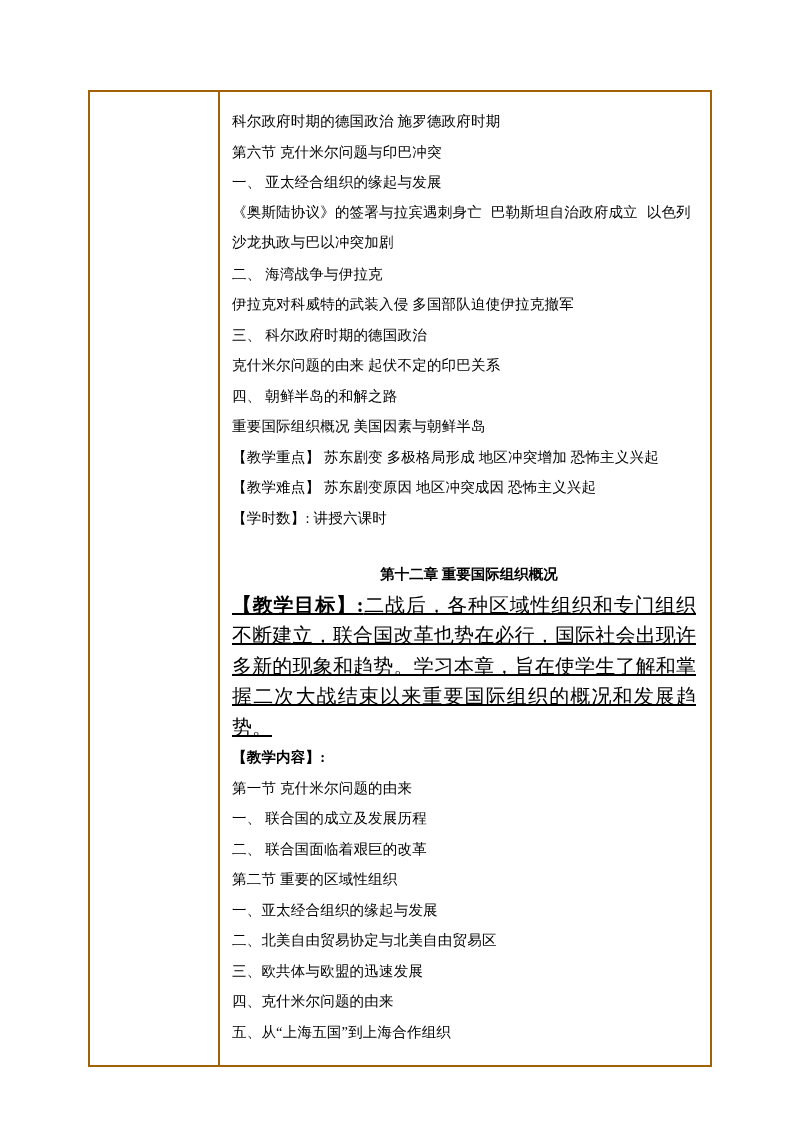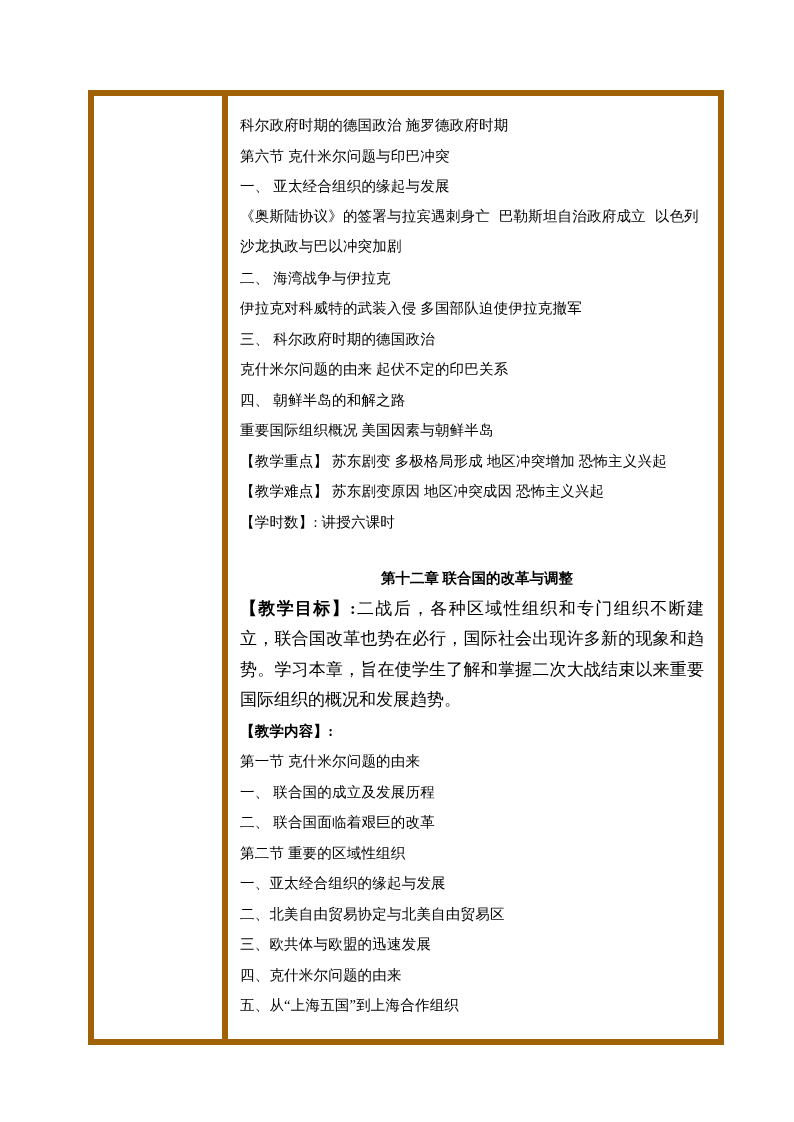--- a/index.html
+++ b/index.html
@@ -21,21 +21,21 @@
   }
   .doc-table {
     position: absolute;
     left: 88px;
     top: 90px;
     width: 618px;
     border-collapse: collapse;
     table-layout: fixed;
   }
   .doc-table td {
-    border: 6px solid #a16207;
+    border: 2px solid #a16207;
     vertical-align: top;
     padding: 0;
   }
   .col-left {
     width: 128px;
   }
   .col-right {
     width: 490px;
   }
   .cell-inner {
@@ -55,24 +55,25 @@
     font-size: 14.5px;
     line-height: 30.5px;
     font-weight: bold;
     text-align: center;
     padding-left: 10px;
   }
   .gap {
     height: 26px;
   }
   .para {
-    font-size: 17px;
+    font-size: 20px;
     line-height: 30.5px;
     text-align: justify;
     text-justify: inter-ideograph;
+    text-decoration: underline;
   }
   .bold {
     font-weight: bold;
   }
 </style>
 </head>
 <body>
 
 <div class="page">
   <table class="doc-table">
@@ -93,21 +94,21 @@
           <div class="line">三、   科尔政府时期的德国政治</div>
           <div class="line">克什米尔问题的由来  起伏不定的印巴关系</div>
           <div class="line">四、   朝鲜半岛的和解之路</div>
           <div class="line">重要国际组织概况  美国因素与朝鲜半岛</div>
           <div class="line">【教学重点】   苏东剧变  多极格局形成  地区冲突增加  恐怖主义兴起</div>
           <div class="line">【教学难点】  苏东剧变原因  地区冲突成因  恐怖主义兴起</div>
           <div class="line">【学时数】: 讲授六课时</div>
 
           <div class="gap"></div>
 
-          <div class="chapter-title">第十二章  联合国的改革与调整</div>
+          <div class="chapter-title">第十二章  重要国际组织概况</div>
 
           <div class="para"><span class="bold">【教学目标】:</span><span>二战后，各种区域性组织和专门组织不断建立，联合国改革也势在必行，国际社会出现许多新的现象和趋势。学习本章，旨在使学生了解和掌握二次大战结束以来重要国际组织的概况和发展趋势。</span></div>
 
           <div class="line bold">【教学内容】:</div>
 
           <div class="line">第一节  克什米尔问题的由来</div>
           <div class="line">一、   联合国的成立及发展历程</div>
           <div class="line">二、   联合国面临着艰巨的改革</div>
           <div class="line">第二节  重要的区域性组织</div>
           <div class="line">一、亚太经合组织的缘起与发展</div>

